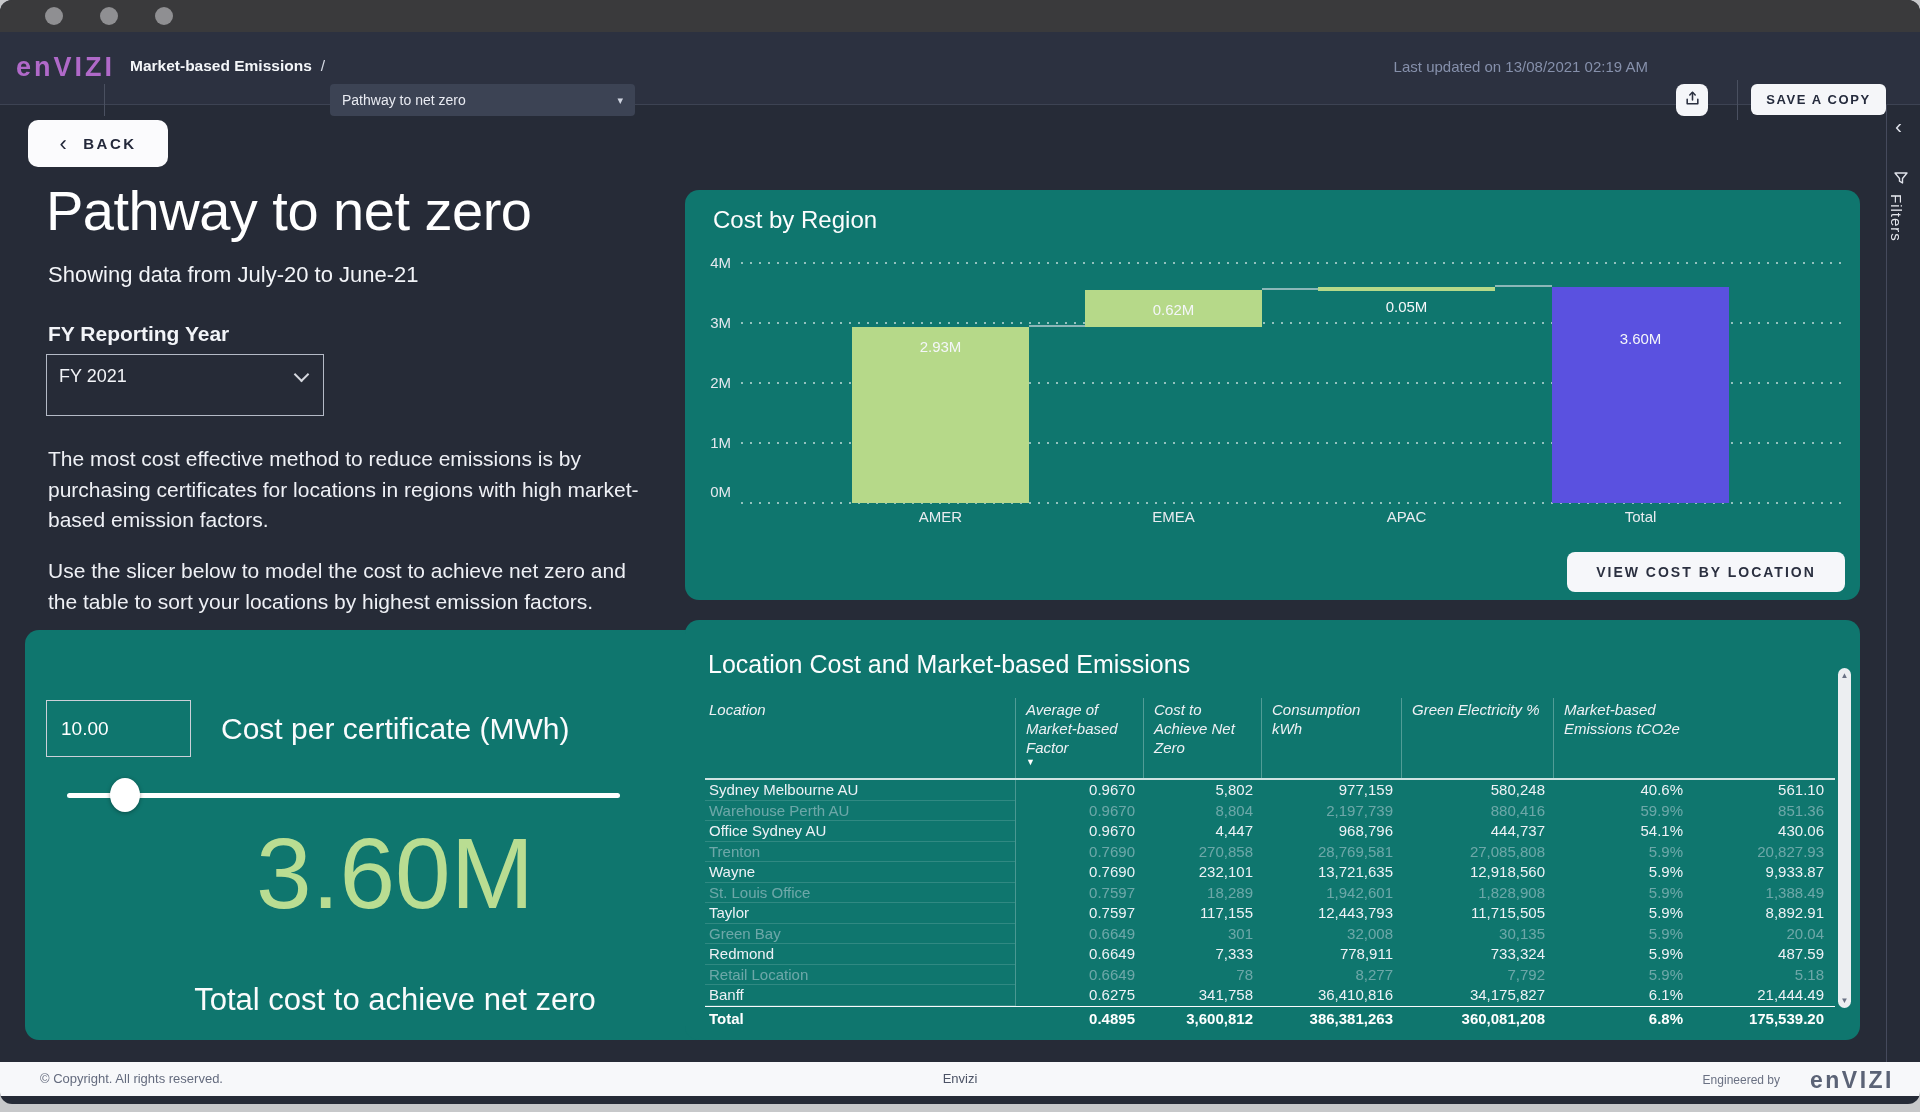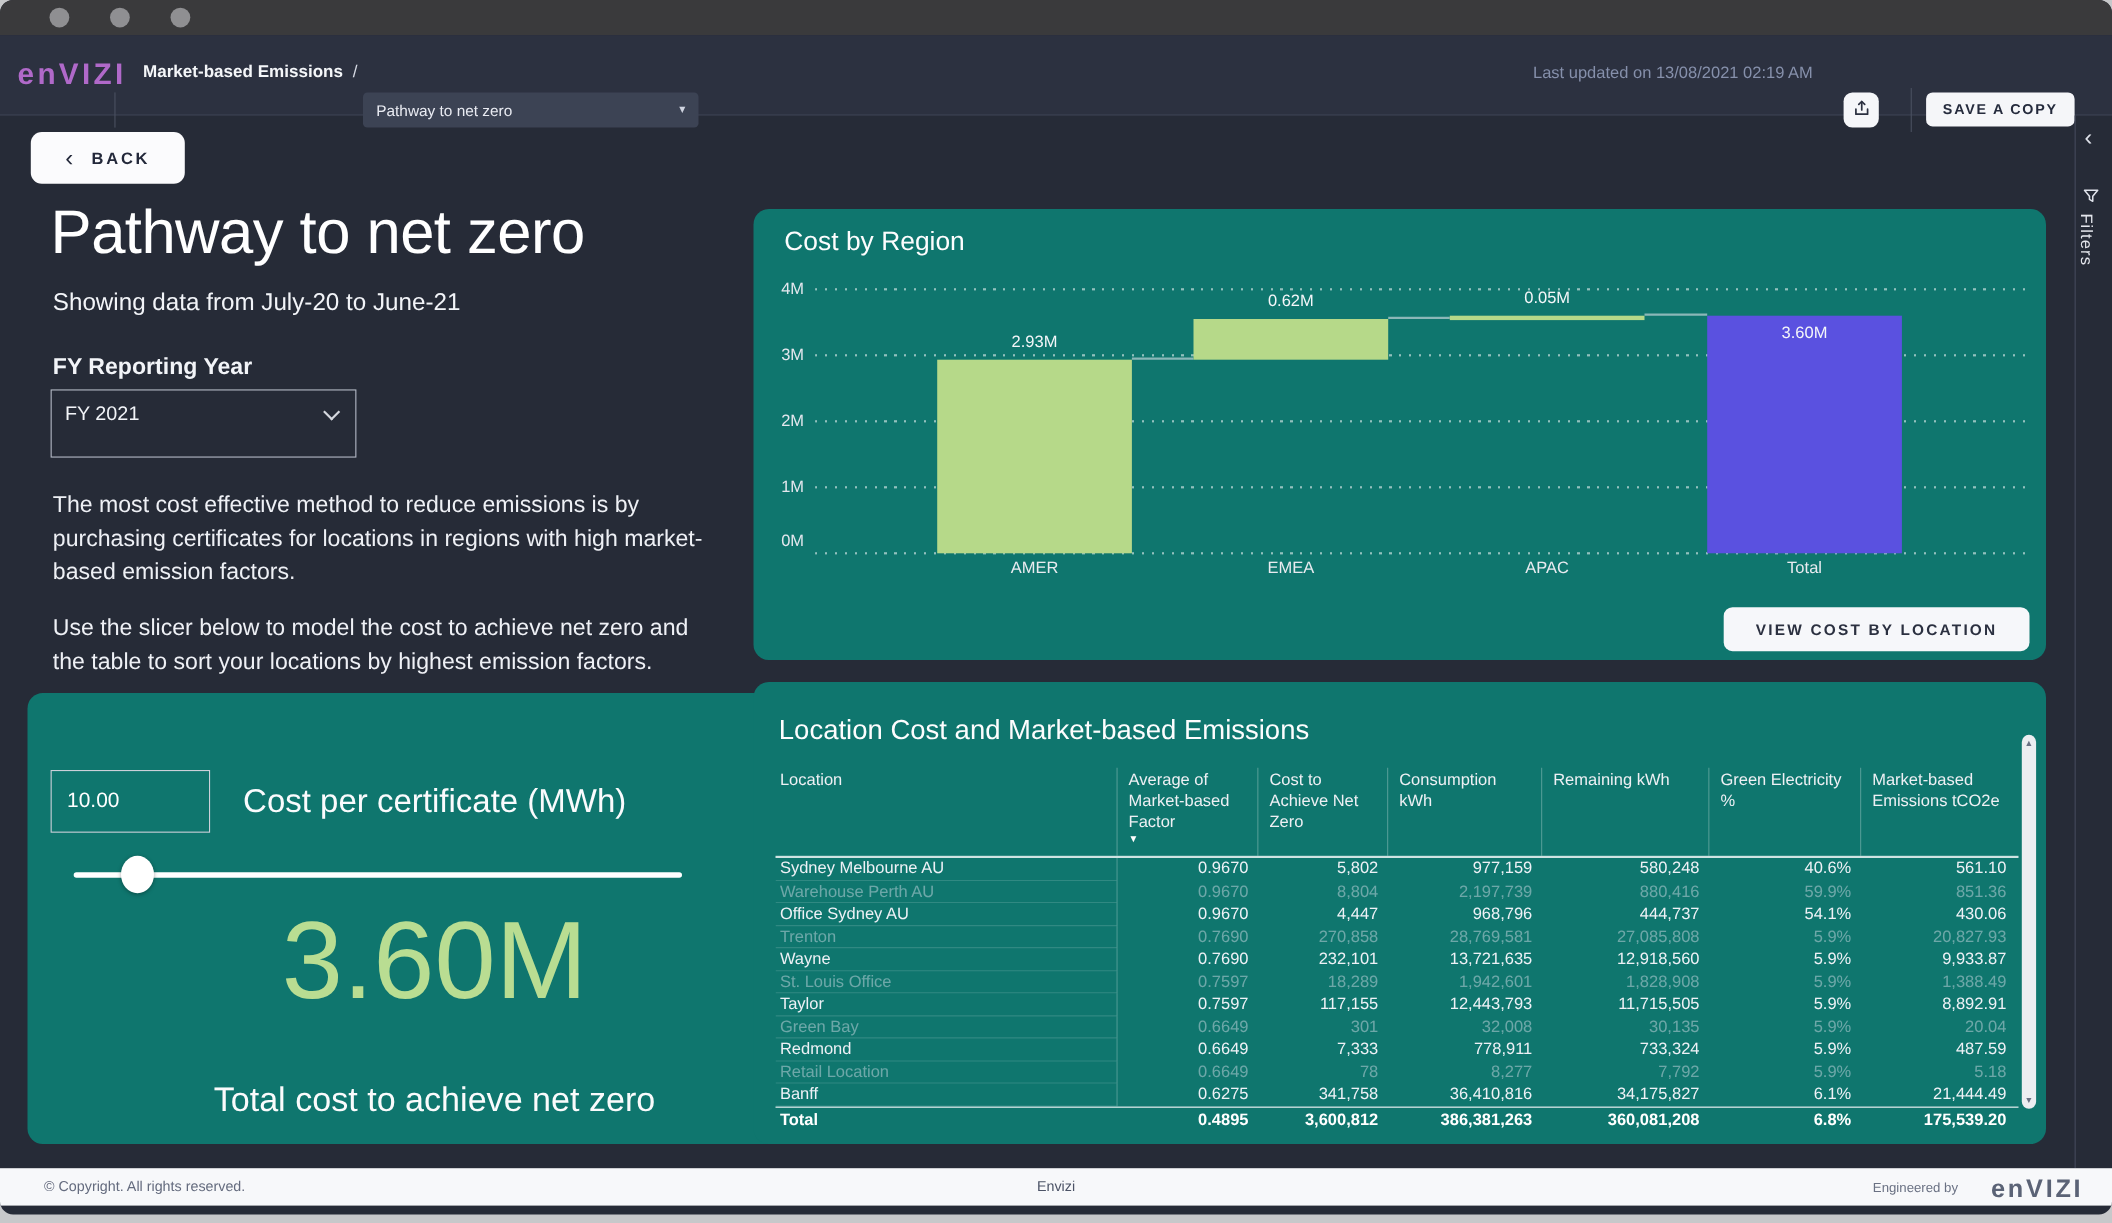--- a/index.html
+++ b/index.html
@@ -66,21 +66,21 @@
   .total-caption { position:absolute; left:0; top:352px; width:100%; text-align:center; font-size:31px;
                    color:#fafbfc; }
 
   
   .card-title { position:absolute; font-size:24px; color:#fdfdfe; }
   #chart-title { left:28px; top:16px; }
   .ytick { position:absolute; left:0; width:46px; text-align:right; font-size:15px; color:#e4e7ee; }
   .gridline { position:absolute; height:2px;
               background-image:repeating-linear-gradient(90deg, rgba(255,255,255,.55) 0 2px, transparent 2px 9px); }
   .bar { position:absolute; }
-  .bar-label { position:absolute; text-align:center; font-size:15px; color:#f4f6f9; }
+  .bar-label { position:absolute; text-align:center; font-size:15px; color:#f4f6f9;margin-top:36px; }
   .connector { position:absolute; height:0; border-top:2px solid rgba(222,226,234,.6); }
   .xlabel { position:absolute; top:318px; text-align:center; font-size:15px; color:#e9ebf0; }
   .view-btn { position:absolute; left:882px; top:362px; width:278px; height:40px; background:#f6f7fa;
               border:none; border-radius:8px; font-family:inherit; font-size:14px; font-weight:bold;
               letter-spacing:2px; color:#2b3040; cursor:pointer; }
 
   
   #table-title { left:23px; top:30px; font-size:25px; }
   .tbl { position:absolute; left:20px; width:1130px; display:grid; }
   .th { font-size:15px; line-height:19px; color:#eef0f4; padding:2px 8px 0 10px; }
@@ -206,26 +206,25 @@
           <div class="xlabel" style="left: 633px; width: 177px;">APAC</div>
           <div class="bar" style="left: 867px; top: 97px; width: 177px; height: 216px; background: rgb(90, 81, 224);"></div>
           <div class="bar-label" style="left: 867px; width: 177px; top: 104px;">3.60M</div>
           <div class="xlabel" style="left: 867px; width: 177px;">Total</div>
         </div>
       <button class="view-btn">VIEW COST BY LOCATION</button>
     </section>
 
     <section class="card" id="table-card">
       <div class="card-title" id="table-title">Location Cost and Market-based Emissions</div>
-      <div class="tbl" id="tbl-head" style="grid-template-columns: 310px 128px 118px 140px 152px 138px 141px;">
+      <div class="tbl" id="tbl-head" style="grid-template-columns: 310px 128px 118px 140px 152px 138px 141px; font-style: italic;">
           <div class="th">Location</div>
           <div class="th">Average of Market-based Factor<div class="sort-caret">▼</div></div>
           <div class="th">Cost to Achieve Net Zero</div>
           <div class="th">Consumption kWh</div>
-          <div class="th">Remaining kWh</div>
           <div class="th">Green Electricity %</div>
           <div class="th">Market-based Emissions tCO2e</div>
         </div>
       <div class="headline"></div>
       <div class="tbl" id="tbl-body">
           <div class="tr bright" style="grid-template-columns: 310px 128px 118px 140px 152px 138px 141px;">
             <div class="td">Sydney Melbourne AU</div>
             <div class="td">0.9670</div>
             <div class="td">5,802</div>
             <div class="td">977,159</div>

